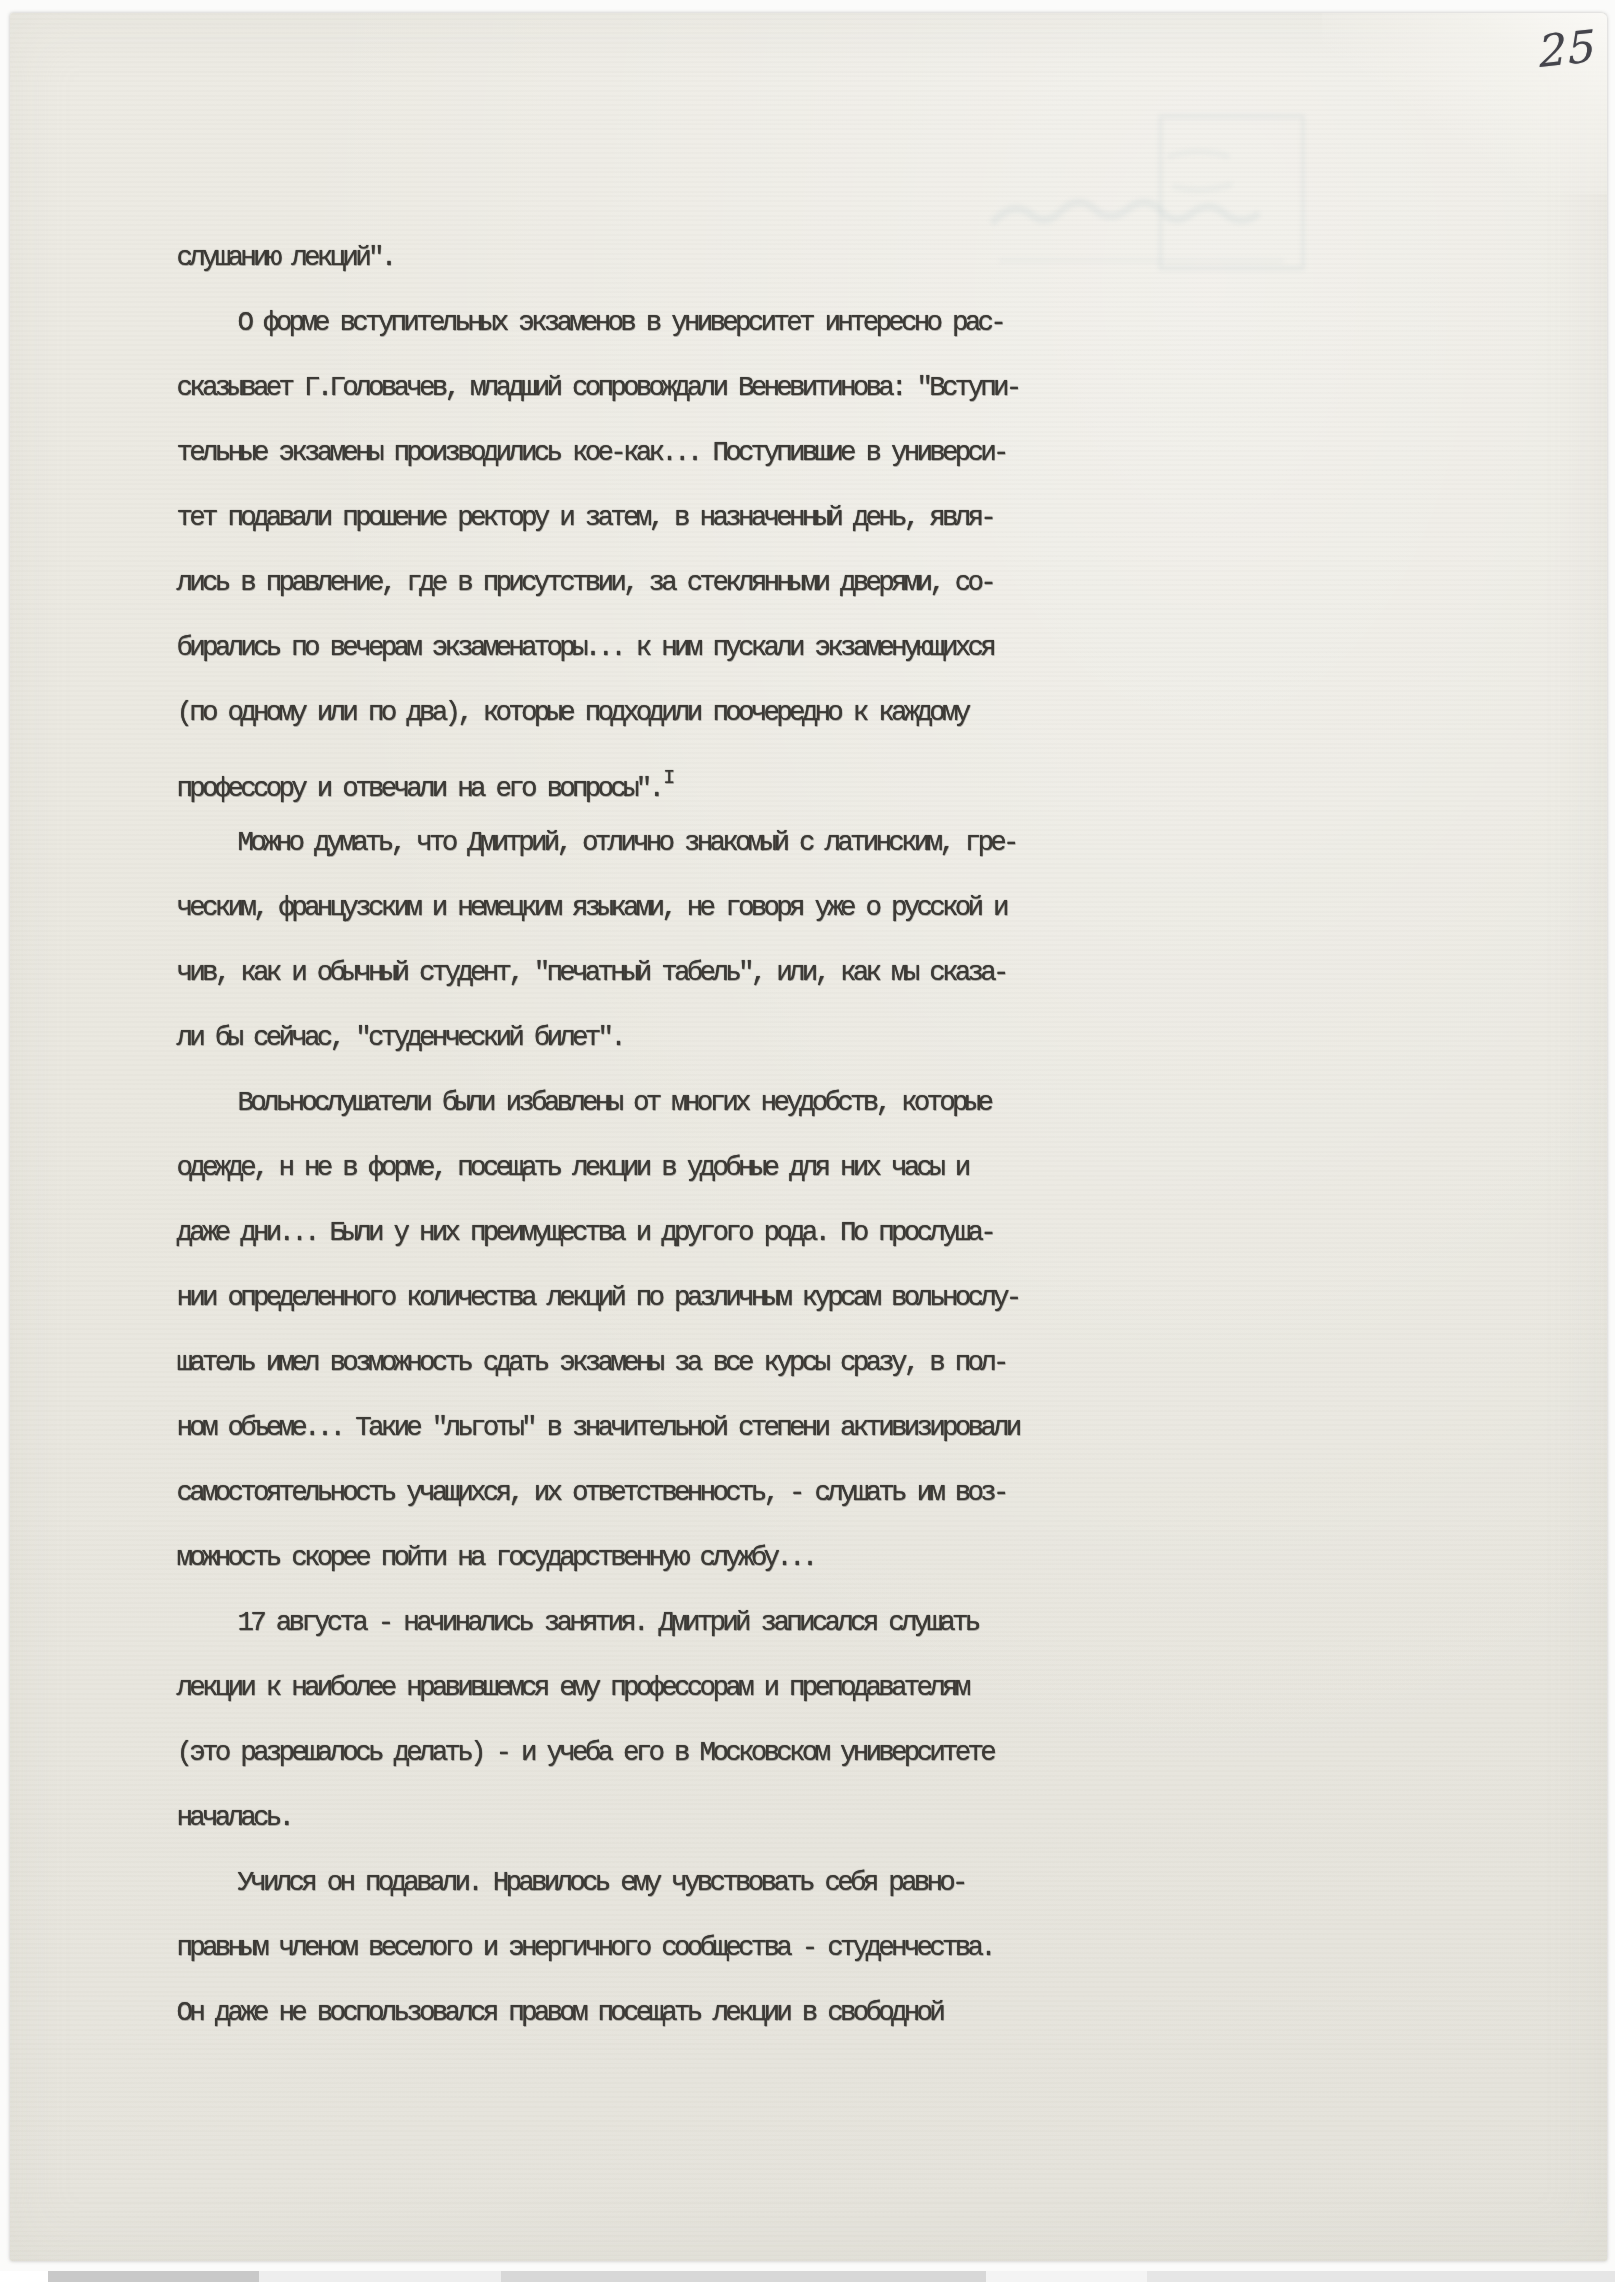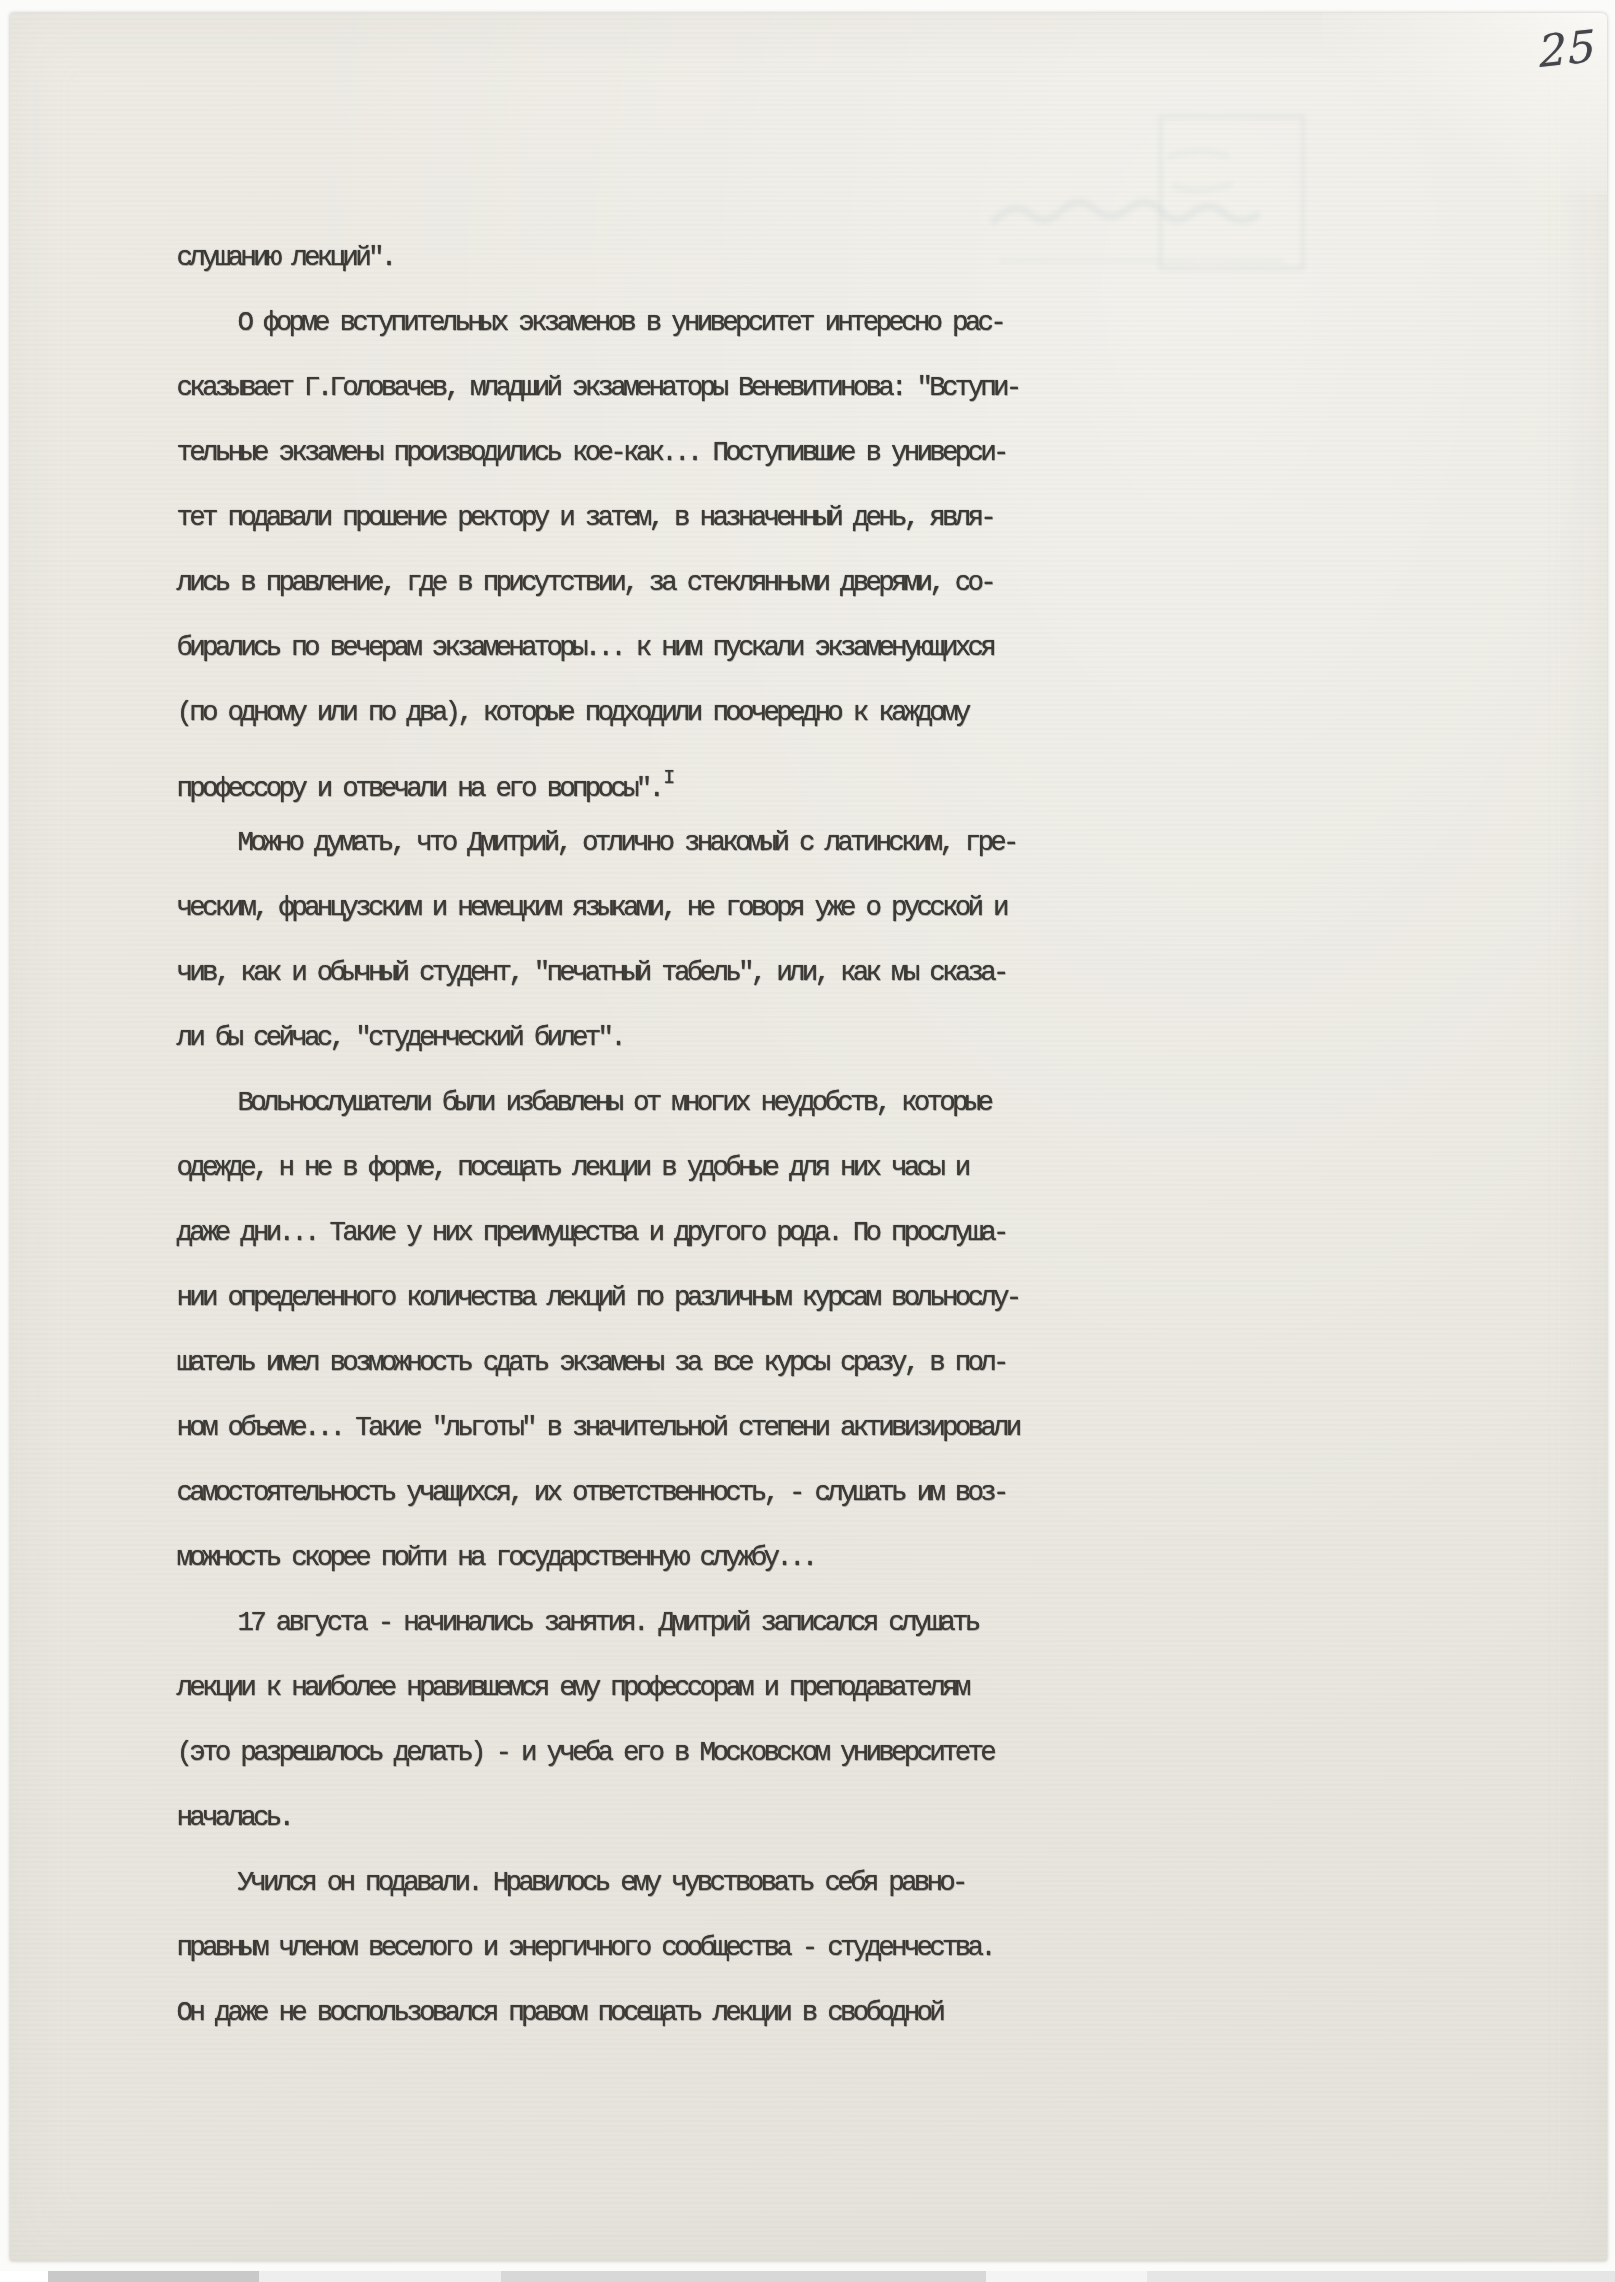--- a/index.html
+++ b/index.html
@@ -96,34 +96,34 @@
     <path d="M15 128 q20 -22 40 -6 q14 12 30 -4 q18 -18 36 -2 q16 14 34 0 q20 -16 36 2 q14 16 32 2 q18 -14 34 0 q16 14 34 2" fill="none" stroke="#a8bcc2" stroke-width="8" opacity="0.30" stroke-linecap="round"></path>
     <path d="M200 60 q30 -10 60 0 M205 92 q28 8 58 -2" fill="none" stroke="#aebfc4" stroke-width="6" opacity="0.22" stroke-linecap="round"></path>
     <path d="M20 170 h300" stroke="#b4c4c8" stroke-width="5" opacity="0.18"></path>
   </svg>
 
   <div class="page-number">25</div>
 
   <div class="text-block" id="text-block">
       <div class="line">слушанию лекций".</div>
       <div class="line indent">О форме вступительных экзаменов в университет интересно рас-</div>
-      <div class="line">сказывает Г.Головачев, младший экзаменаторы Веневитинова: "Вступи-</div>
+      <div class="line">сказывает Г.Головачев, младший сопровождали Веневитинова: "Вступи-</div>
       <div class="line">тельные экзамены производились кое-как... Поступившие в универси-</div>
       <div class="line">тет подавали прошение ректору и затем, в назначенный день, явля-</div>
       <div class="line">лись в правление, где в присутствии, за стеклянными дверями, со-</div>
       <div class="line">бирались по вечерам экзаменаторы... к ним пускали экзаменующихся</div>
       <div class="line">(по одному или по два), которые подходили поочередно к каждому</div>
       <div class="line">профессору и отвечали на его вопросы".<sup class="fnote">I</sup></div>
       <div class="line indent">Можно думать, что Дмитрий, отлично знакомый с латинским, гре-</div>
       <div class="line">ческим, французским и немецким языками, не говоря уже о русской и</div>
       <div class="line">чив, как и обычный студент, "печатный табель", или, как мы сказа-</div>
       <div class="line">ли бы сейчас, "студенческий билет".</div>
       <div class="line indent">Вольнослушатели были избавлены от многих неудобств, которые</div>
       <div class="line">одежде, н не в форме, посещать лекции в удобные для них часы и</div>
-      <div class="line">даже дни... Такие у них преимущества и другого рода. По прослуша-</div>
+      <div class="line">даже дни... Были у них преимущества и другого рода. По прослуша-</div>
       <div class="line">нии определенного количества лекций по различным курсам вольнослу-</div>
       <div class="line">шатель имел возможность сдать экзамены за все курсы сразу, в пол-</div>
       <div class="line">ном объеме... Такие "льготы" в значительной степени активизировали</div>
       <div class="line">самостоятельность учащихся, их ответственность, - слушать им воз-</div>
       <div class="line">можность скорее пойти на государственную службу...</div>
       <div class="line indent">17 августа - начинались занятия. Дмитрий записался слушать</div>
       <div class="line">лекции к наиболее нравившемся ему профессорам и преподавателям</div>
       <div class="line">(это разрешалось делать) - и учеба его в Московском университете</div>
       <div class="line">началась.</div>
       <div class="line indent">Учился он подавали. Нравилось ему чувствовать себя равно-</div>

